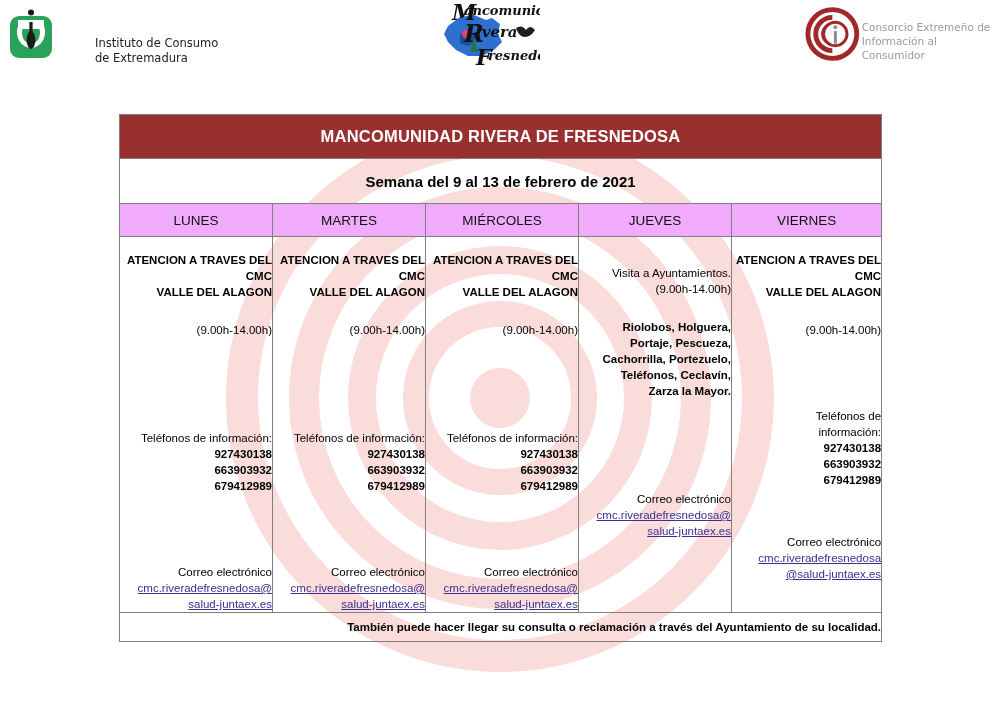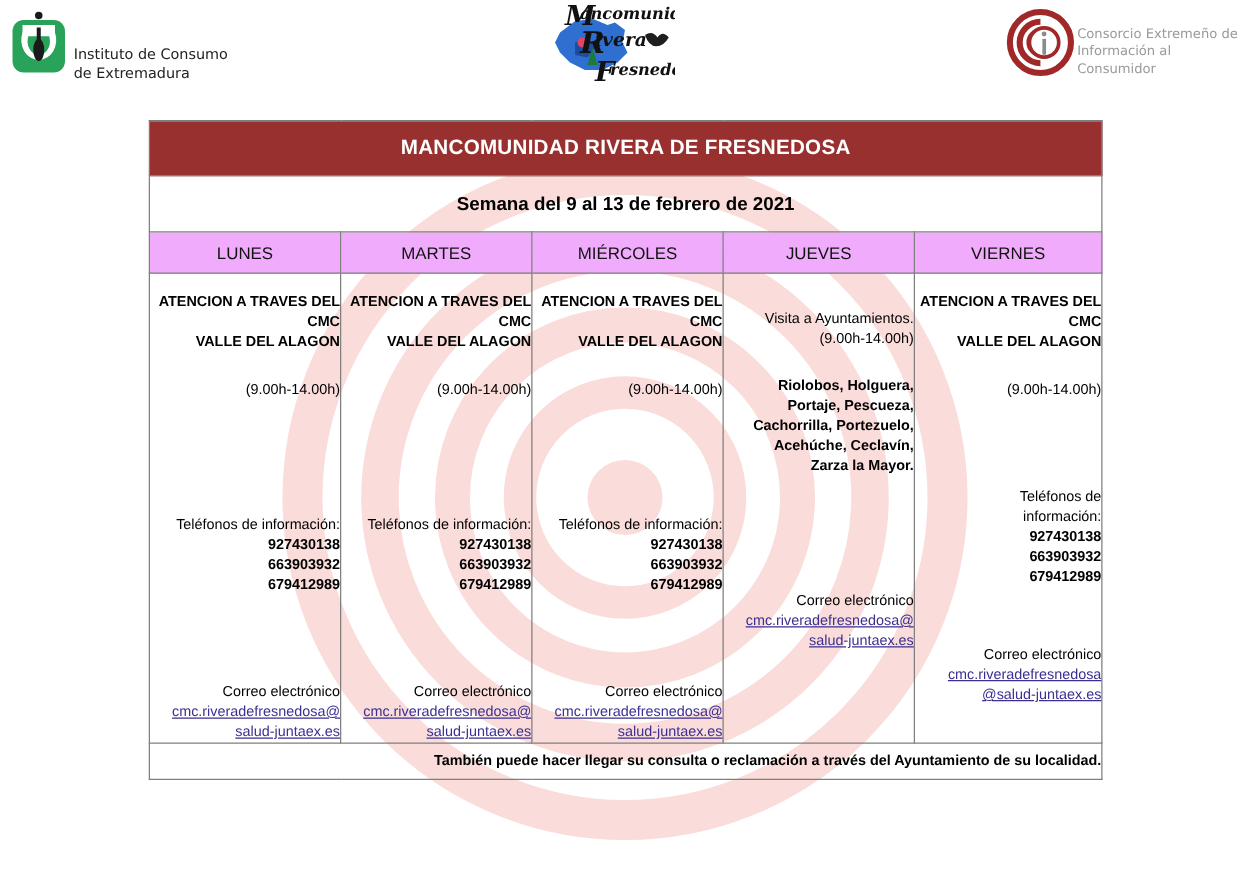--- a/index.html
+++ b/index.html
@@ -34,21 +34,21 @@
     width: 1000px;
     height: 92px;
     z-index: 2;
   }
 
   .logo-block {
     position: absolute;
     display: flex;
     align-items: center;
   }
-  #logo-instituto { left: 8px;  top: 6px; }
+  #logo-instituto { left: 8px;  top: 6px; gap: 36px; }
   #logo-mancomunidad { left: 430px; top: 4px; }
   #logo-consorcio { left: 805px; top: 6px; align-items: flex-end; }
 
   .logo-instituto-text {
     font-family: "DejaVu Sans", sans-serif;
     font-size: 11.5px;
     line-height: 14.5px;
     color: #222222;
     margin-left: 5px;
     margin-top: 30px;
@@ -60,21 +60,21 @@
     line-height: 14px;
     color: #9a9a9a;
     margin-left: 2px;
     white-space: pre-line;
   }
 
   
   #schedule {
     position: absolute;
     left: 119px;
-    top: 96px;
+    top: 114px;
     width: 762px;
     z-index: 1;
     border-collapse: collapse;
     table-layout: fixed;
   }
   #schedule td {
     border: 1px solid #7f7f7f;
     vertical-align: top;
     padding: 0;
   }
@@ -282,21 +282,21 @@
       </td>
 
       <td class="body-cell">
         <div class="sp-4"></div>
         <div class="blk">Visita a Ayuntamientos.</div>
         <div class="blk">(9.00h-14.00h)</div>
         <div class="sp-7"></div>
         <div class="blk b">Riolobos, Holguera,
 Portaje, Pescueza,
 Cachorrilla, Portezuelo,
-Acehúche,  Ceclavín,
+Teléfonos,  Ceclavín,
 Zarza la Mayor.</div>
         <div class="sp-5"></div>
         <div class="blk">Correo electrónico</div>
         <a class="email-link" href="#">cmc.riveradefresnedosa@
 salud-juntaex.es</a>
       </td>
 
       <td class="body-cell">
         <div class="sp-1"></div>
         <div class="blk b">ATENCION A TRAVES DEL

